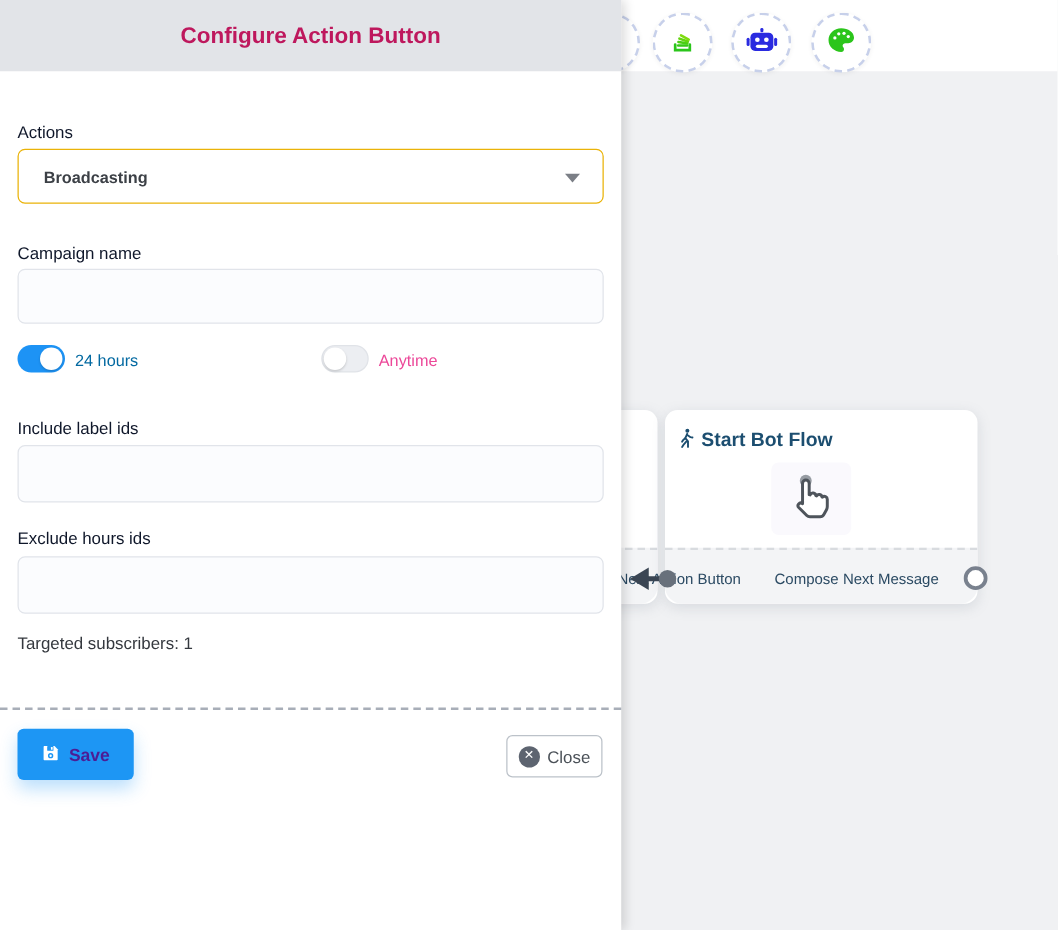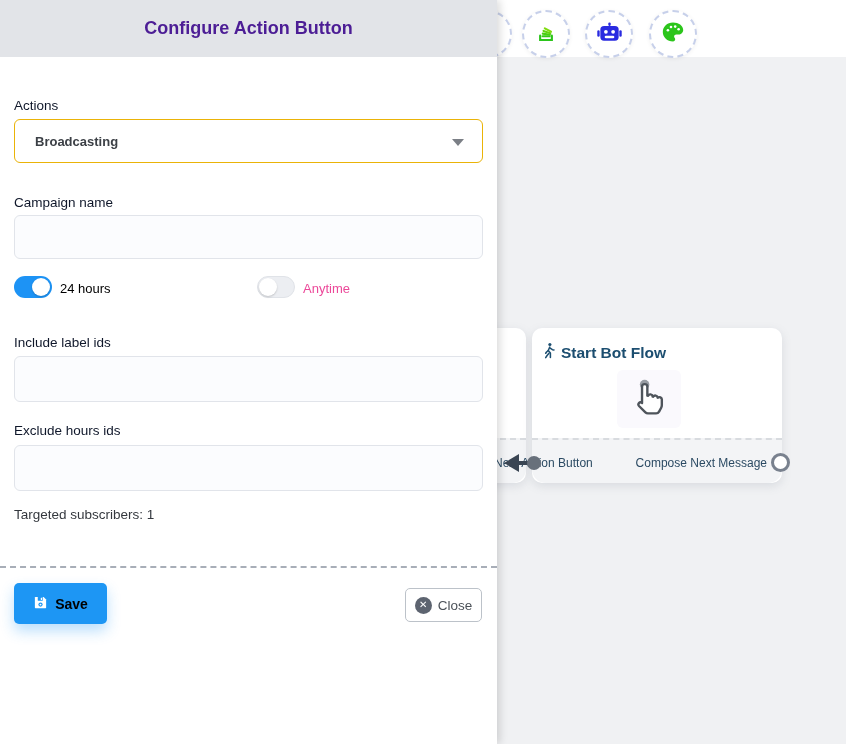--- a/index.html
+++ b/index.html
@@ -30,21 +30,21 @@
   }
   .node-title{
     position:absolute;left:10px;top:14px;display:flex;align-items:center;gap:5px;
     color:var(--node-title,#1c4e70);font-size:15.5px;font-weight:700;white-space:nowrap;
   }
   .tap-box{
     position:absolute;left:85px;top:42px;width:64px;height:58px;border-radius:6px;
     background:#faf9fd;display:flex;align-items:center;justify-content:center;
   }
   .footer-right{
-    position:absolute;right:-8px;top:125px;display:flex;align-items:center;gap:4px;
+    position:absolute;right:-8px;top:125px;display:flex;align-items:center;gap:20px;
   }
   .footer-label{color:#2b4a63;font-size:12px;white-space:nowrap;}
   .connector-hollow{
     width:13px;height:13px;border-radius:50%;background:#fff;border:3px solid #79818e;
   }
   
   .footer-left-label{position:absolute;left:494px;top:456px;z-index:3;color:#2b4a63;font-size:12px;white-space:nowrap;}
   .edge-arrow-head{position:absolute;left:504px;top:454px;z-index:4;width:0;height:0;
     border-top:9px solid transparent;border-bottom:9px solid transparent;border-right:15px solid #3a4553;}
   .edge-arrow-line{position:absolute;left:516px;top:461px;z-index:4;width:15px;height:4px;background:#3a4553;}
@@ -52,21 +52,21 @@
 
   
   .panel{
     position:absolute;left:0;top:0;width:497px;height:744px;background:#fff;z-index:10;
     box-shadow:3px 0 8px rgba(0,0,0,.14);
   }
   .panel-header{
     position:absolute;left:0;top:0;right:0;height:57px;background:#e2e4e8;
     display:flex;align-items:center;justify-content:center;
   }
-  .panel-header .title{font-size:18px;font-weight:700;color:#4c1d95;}
+  .panel-header .title{font-size:18px;font-weight:700;color:#be185d;}
   .field-label{position:absolute;left:14px;font-size:13.5px;color:#0f172a;}
   .select-box{
     position:absolute;left:14px;top:119px;width:469px;height:44px;box-sizing:border-box;
     border:1px solid #eab308;border-radius:6px;background:#fff;
     display:flex;align-items:center;cursor:pointer;font-weight:bold;
   }
   .select-box .value{margin-left:20px;font-size:13px;color:#3c4046;}
   .caret-down{
     position:absolute;right:18px;top:19px;width:0;height:0;
     border-left:6px solid transparent;border-right:6px solid transparent;border-top:7px solid #7b7f86;
@@ -76,27 +76,27 @@
     border:1px solid #e1e4ea;border-radius:6px;background:#fbfcfe;outline:none;
     font-family:inherit;font-size:13px;color:#333;padding:0 12px;
   }
   .switch{position:absolute;width:38px;height:22px;border-radius:11px;box-sizing:border-box;cursor:pointer;}
   .switch .knob{position:absolute;width:18px;height:18px;border-radius:50%;background:#fff;top:2px;box-shadow:0 1px 2px rgba(0,0,0,.18);}
   .switch.on{background:var(--toggle-on,#1d93f5);}
   .switch.on .knob{right:2px;}
   .switch:not(.on){background:#eceef2;border:1px solid #e0e3e8;}
   .switch:not(.on) .knob{left:1px;top:1px;}
   .switch-label{position:absolute;font-size:13px;white-space:nowrap;}
-  .lab-on{color:#000000;}
+  .lab-on{color:#0369a1;}
   .lab-off{color:#ec4899;}
   .subs-text{position:absolute;left:14px;top:507px;font-size:13.5px;color:#34383e;}
   .dashed-divider{position:absolute;left:0;right:0;top:566px;border-top:2px dashed #a8aeb8;}
   .btn-save{
     position:absolute;left:14px;top:583px;width:93px;height:41px;border:none;border-radius:5px;
-    background:var(--accent-blue,#1d96f4);color:#000000;font-family:inherit;font-size:14px;font-weight:700;
+    background:var(--accent-blue,#1d96f4);color:#4c1d95;font-family:inherit;font-size:14px;font-weight:700;
     display:flex;align-items:center;justify-content:center;gap:7px;cursor:pointer;
     box-shadow:0 7px 14px rgba(29,150,244,.30);
   }
   .btn-close{
     position:absolute;left:405px;top:588px;width:77px;height:34px;box-sizing:border-box;
     background:#fff;border:1px solid #bcc2c9;border-radius:5px;color:#4b5158;
     font-family:inherit;font-size:13.5px;display:flex;align-items:center;justify-content:center;gap:6px;cursor:pointer;
   }
   .icon-circle-x{
     width:17px;height:17px;border-radius:50%;background:#5d6470;color:#fff;

